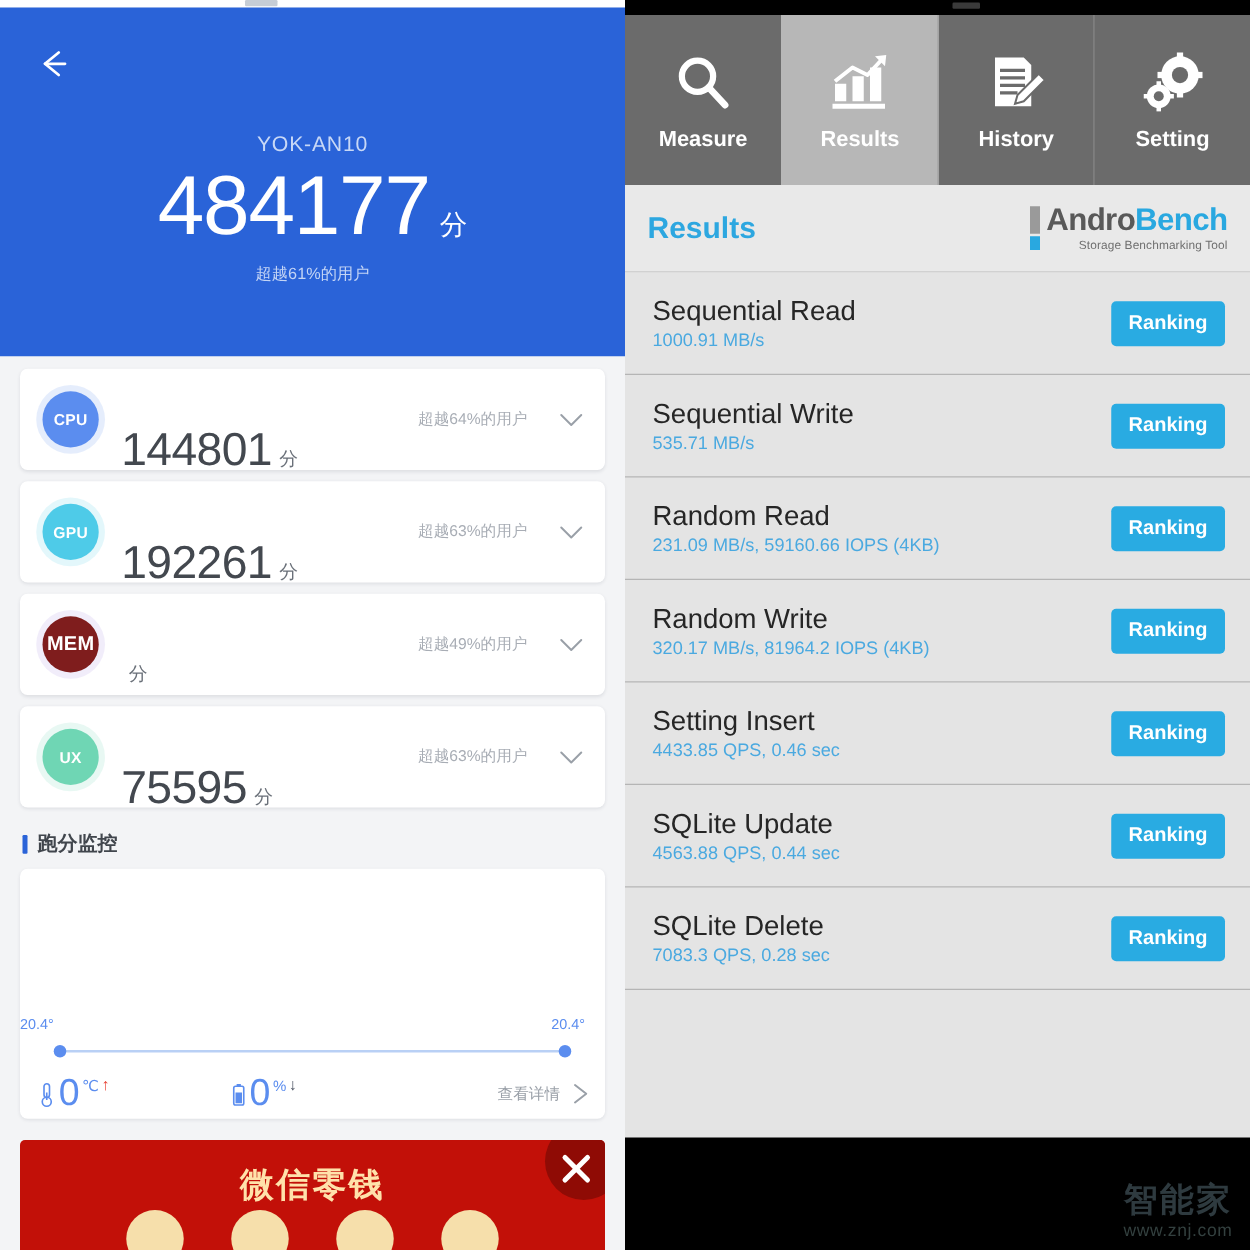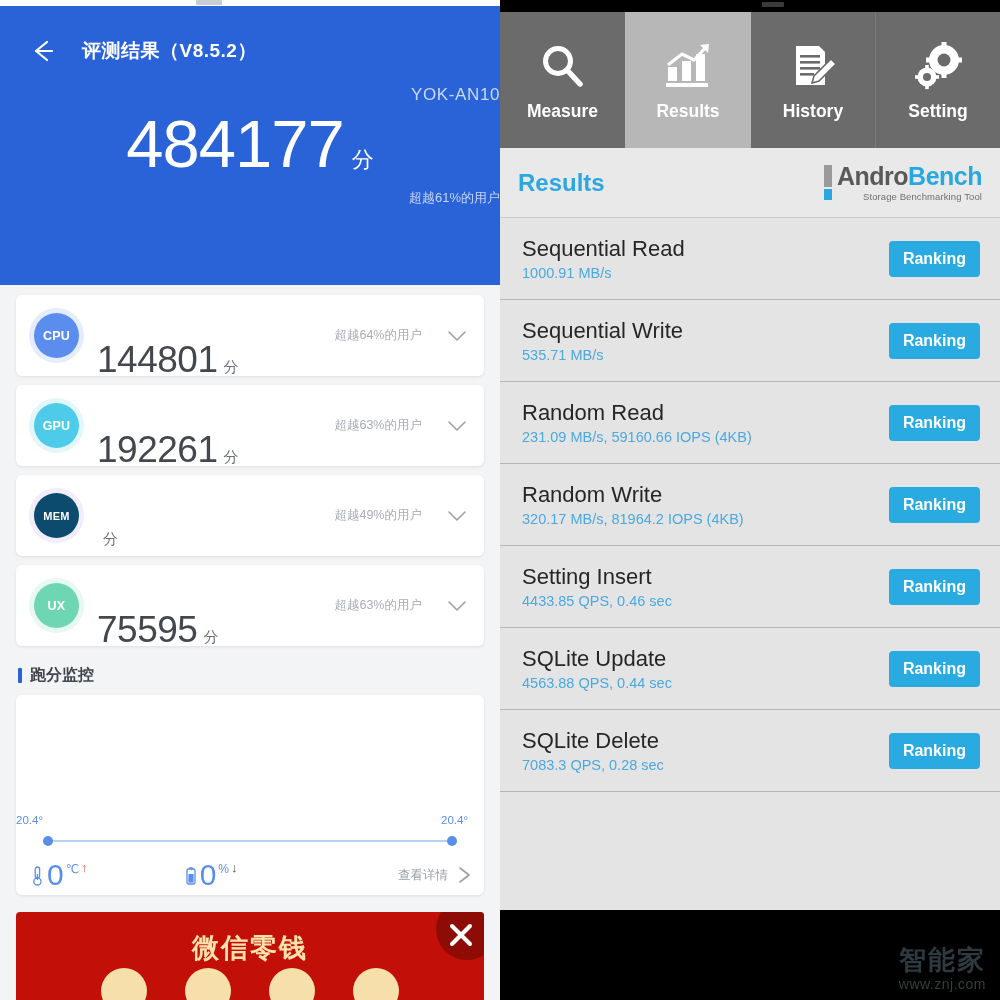--- a/index.html
+++ b/index.html
@@ -56,21 +56,21 @@
   }
   .back-arrow svg { display: block; }
   .ah-title {
     color: #ffffff;
     font-size: 19px;
     font-weight: 600;
     margin-left: 24px;
     letter-spacing: .5px;
     white-space: nowrap;
   }
-  .ah-center { text-align: right; margin-top: 19px; }
+  .ah-center { text-align: center; margin-top: 40px; }
   .device-name {
     color: #c8d8f6;
     font-size: 17px;
     letter-spacing: .6px;
   }
   .score-row {
     margin-top: 4px;
     display: flex;
     align-items: baseline;
     justify-content: center;
@@ -114,21 +114,21 @@
     align-items: center;
     justify-content: center;
     color: #ffffff;
     font-size: 12.5px;
     font-weight: 700;
     letter-spacing: .2px;
     flex: 0 0 auto;
   }
   .badge.cpu { background: #5b8def; box-shadow: 0 0 0 5px rgba(91,141,239,.16); }
   .badge.gpu { background: #4ecbe8; box-shadow: 0 0 0 5px rgba(78,203,232,.16); }
-  .badge.mem { background: #0c4a6e; box-shadow: 0 0 0 5px rgba(169,143,224,.16); font-size: 11px;}
+  .badge.mem { background: #7f1d1d; box-shadow: 0 0 0 5px rgba(169,143,224,.16); font-size: 16px;}
   .badge.ux  { background: #6fd6b4; box-shadow: 0 0 0 5px rgba(111,214,180,.16); }
 
   .metric-score {
     margin-left: 18px;
     display: flex;
     align-items: baseline;
     margin-top: 48px;
   }
   .metric-score .num {
     font-size: 37px;
@@ -433,21 +433,20 @@
     </div>
 
     <div class="antutu-header">
       <div class="ah-top">
         <div class="back-arrow">
           <svg width="30" height="30" viewBox="0 0 30 30">
             <path d="M19 6 L8 15 L19 24" fill="none" stroke="#ffffff" stroke-width="2.2" stroke-linecap="round" stroke-linejoin="round"></path>
             <line x1="8" y1="15" x2="24" y2="15" stroke="#ffffff" stroke-width="2.2" stroke-linecap="round"></line>
           </svg>
         </div>
-        <div class="ah-title">评测结果（V8.5.2）</div>
       </div>
 
       <div class="ah-center">
         <div class="device-name">YOK-AN10</div>
         <div class="score-row">
           <div class="score-big">484177</div>
           <div class="score-unit">分</div>
         </div>
         <div class="beat-line">超越61%的用户</div>
       </div>

